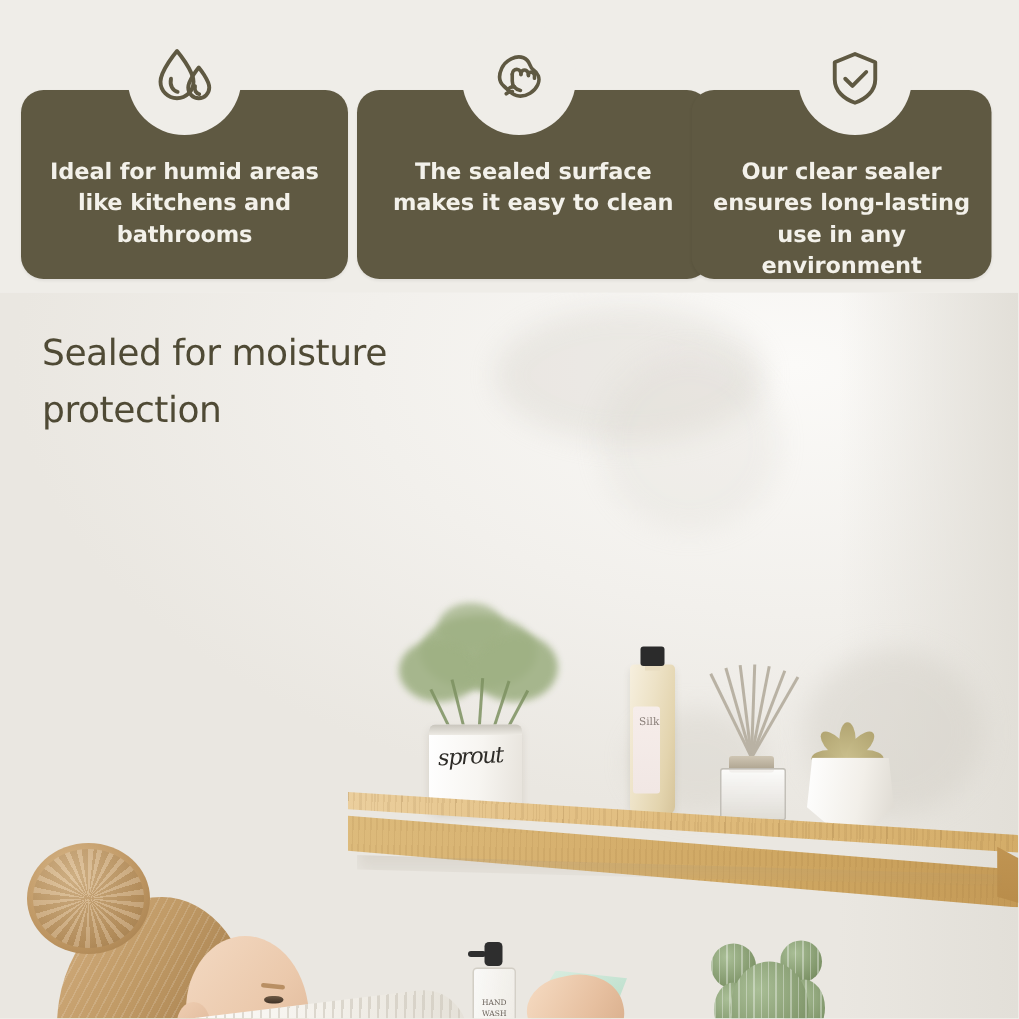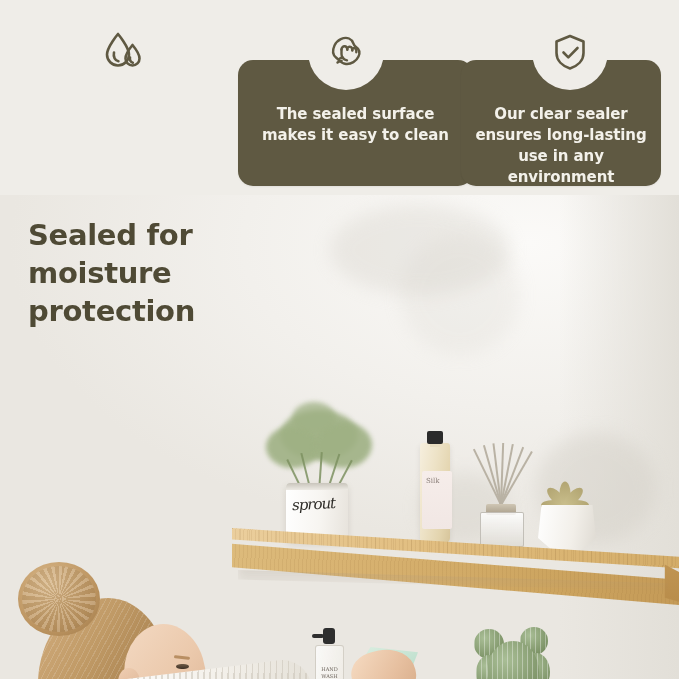--- a/index.html
+++ b/index.html
@@ -71,21 +71,21 @@
   #fern{position:absolute;left:262px;top:205px;width:116px;height:92px;}
   #fern .blob{position:absolute;border-radius:50%;background:#9FB184;filter:blur(2.4px);opacity:.9;}
   #fern .stalk{position:absolute;width:1.5px;background:#7C9160;opacity:.85;transform-origin:bottom center;}
 
   
   #bottle{left:420px;top:248px;width:30px;height:100px;
      background:linear-gradient(100deg,#F6EFDE 0%,#EDE2C6 40%,#E3D4AE 75%,#D6C49A 100%);
      border-radius:3px 3px 5px 5px;box-shadow:0 3px 5px rgba(120,110,95,.16);}
   #bottle .cap{position:absolute;left:7px;top:-12px;width:16px;height:13px;background:#2B2B2B;border-radius:2px;}
   #bottle .neck{position:absolute;left:10px;top:-2px;width:10px;height:6px;background:#E8DCC0;}
-  #bottle .label{position:absolute;left:2px;top:28px;width:30px;height:58px;
+  #bottle .label{position:absolute;left:2px;top:28px;width:18px;height:58px;
      background:linear-gradient(180deg,#F6EDEA,#F1E7E4);border-radius:2px;}
   #bottle .lbl-t{position:absolute;left:4px;top:6px;font-size:7px;color:#8A7F79;font-family:"DejaVu Serif",serif;}
 
   
   #diffuser{left:468px;top:245px;width:66px;height:105px;}
   #diffuser .glass{position:absolute;left:12px;top:72px;width:42px;height:33px;
      background:linear-gradient(180deg,rgba(255,255,255,.85),rgba(222,219,212,.9));
      border:1px solid rgba(190,186,178,.9);border-radius:2px;}
   #diffuser .collar{position:absolute;left:18px;top:64px;width:30px;height:11px;
      background:linear-gradient(180deg,#CFC6B4,#A79C88);border-radius:2px;}
@@ -141,21 +141,21 @@
   #arm-upper{position:absolute;left:100px;top:112px;width:220px;height:58px;
      border-radius:32px;transform:rotate(-7deg);
      background:linear-gradient(100deg,#FFFFFF,#F4F1EB 55%,#E4E0D7);}
   #arm-upper .rib{position:absolute;inset:0;border-radius:inherit;
      background:repeating-linear-gradient(98deg, rgba(204,198,186,.6) 0 1.5px, rgba(255,255,255,0) 1.5px 6px);}
   #hand-top{position:absolute;left:296px;top:92px;width:64px;height:52px;border-radius:40% 50% 46% 48%;
      background:linear-gradient(130deg,#F6DCC3,#E6BF9F 60%,#D6AB88);transform:rotate(-12deg);}
 
   
   #headline{position:absolute;left:28px;top:216px;width:230px;
-     font-family:"DejaVu Sans", sans-serif;font-weight:bold;font-size:29px;line-height:38px;
+     font-family:"DejaVu Sans", sans-serif;font-weight:normal;font-size:24px;line-height:38px;
      color:#4F4A35;letter-spacing:-.3px;}
 
   
   .cards{position:absolute;left:0;top:0;width:679px;height:195px;}
   .card{position:absolute;top:60px;height:126px;border-radius:15px;background:#5F5942;
      box-shadow:0 1px 2px rgba(0,0,0,.06);}
   .card .card-text{position:absolute;left:10px;right:10px;top:44px;
      color:#F3F1EA;font-family:"DejaVu Sans", sans-serif;font-weight:bold;
      font-size:15px;line-height:21px;text-align:center;letter-spacing:-.1px;}
   .icon-circle{position:absolute;top:14px;width:76px;height:76px;border-radius:50%;
@@ -289,20 +289,23 @@
 
     </div>
 
     <div id="spray-trigger"></div>
     <div id="hand-top" style="left:352px;top:455px;"></div>
 
   </div>
 
   <div class="cards">
 
+    <div class="card" id="card-1">
+      <div class="card-text">Ideal for humid areas like kitchens and bathrooms</div>
+    </div>
     <div class="icon-circle" id="icon-1">
       <svg width="50" height="50" viewBox="0 0 50 50" fill="none" stroke="#5F5942" stroke-width="2.6" stroke-linecap="round" stroke-linejoin="round">
         <path d="M20 7 C20 7 9 20 9 27.5 C9 33.6 13.9 38.5 20 38.5 C26.1 38.5 31 33.6 31 27.5 C31 20 20 7 20 7 Z"></path>
         <path d="M16 25.5 C15 30 17.2 33.5 20.4 34.2"></path>
         <path d="M34.5 18 C34.5 18 27.5 26.5 27.5 31.4 C27.5 35.3 30.6 38.5 34.5 38.5 C38.4 38.5 41.5 35.3 41.5 31.4 C41.5 26.5 34.5 18 34.5 18 Z"></path>
         <path d="M32 30.5 C31.4 33.2 32.8 35.3 34.8 35.7"></path>
       </svg>
     </div>
 
     <div class="card" id="card-2">

